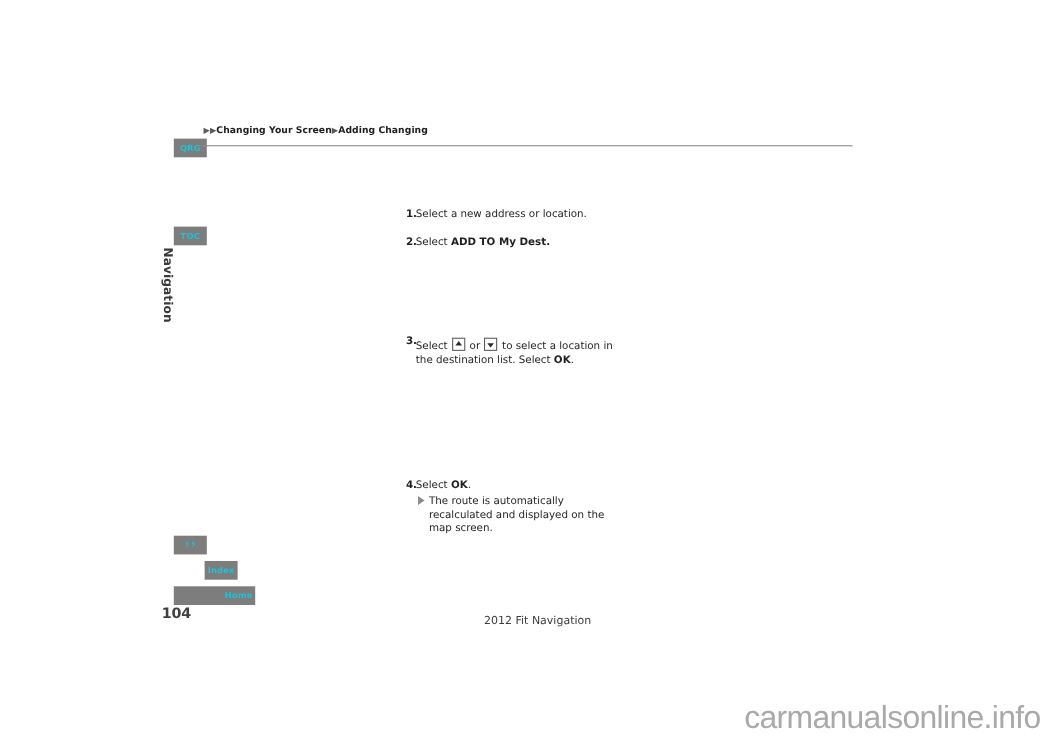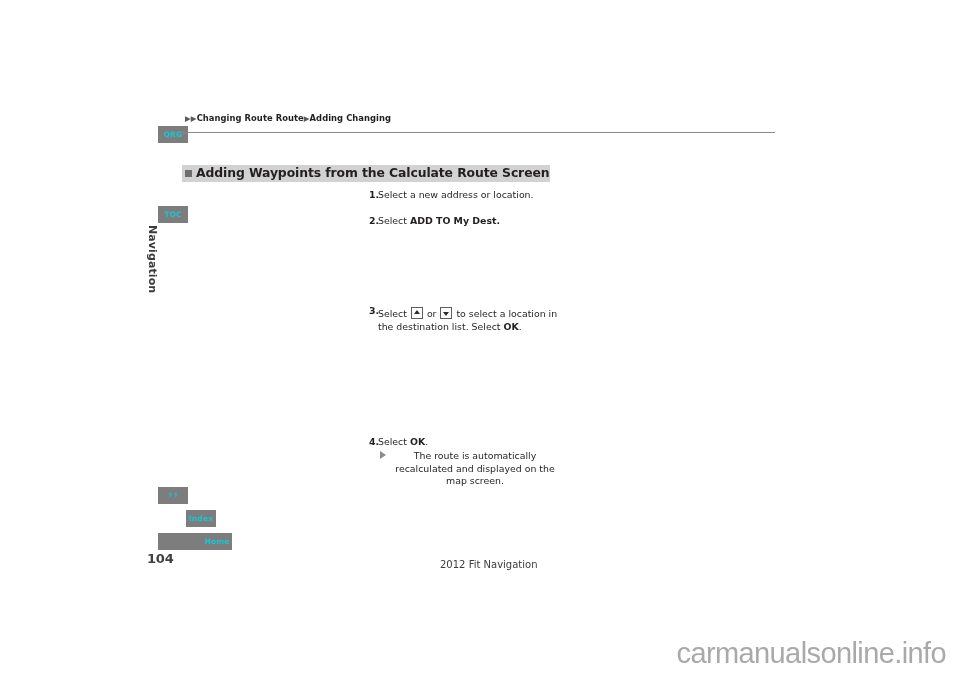--- a/index.html
+++ b/index.html
@@ -191,21 +191,20 @@
   
   .subnote {
     position: absolute;
     left: 12px;
     top: 14px;
     width: 170px;
     font-size: 9.4px;
     line-height: 12.5px;
     color: #231f20;
     white-space: normal;
-    text-align: center;
   }
   .sub-arrow {
     position: absolute;
     left: -10px;
     top: 1px;
     width: 0; height: 0;
     border-top: 4.5px solid transparent;
     border-bottom: 4.5px solid transparent;
     border-left: 6px solid #8c8c8c;
   }
@@ -260,29 +259,25 @@
     </div>
 
     <div class="tab tab-index">Index</div>
 
     <div class="tab tab-home">Home</div>
   </div>
 
   <div class="chapter-label">Navigation</div>
 
   <div class="breadcrumb">
-    <span class="bc-arrow">▶</span><span class="bc-arrow">▶</span><span>Changing Route Route</span><span class="bc-arrow">▶</span><span>Adding Changing</span>
+    <span class="bc-arrow">▶</span><span class="bc-arrow">▶</span><span>Changing Your Screen</span><span class="bc-arrow">▶</span><span>Adding Changing</span>
   </div>
 
   <div class="header-rule"></div>
 
-  <div class="section-band">
-    <span class="section-bullet"></span>
-    <span class="section-title">Adding Waypoints from the Calculate Route Screen</span>
-  </div>
 
   <div class="steps">
 
     <div class="step step-1">
       <span class="step-num">1.</span>
       <span class="step-body">Select a new address or location.</span>
     </div>
 
     <div class="step step-2">
       <span class="step-num">2.</span>

